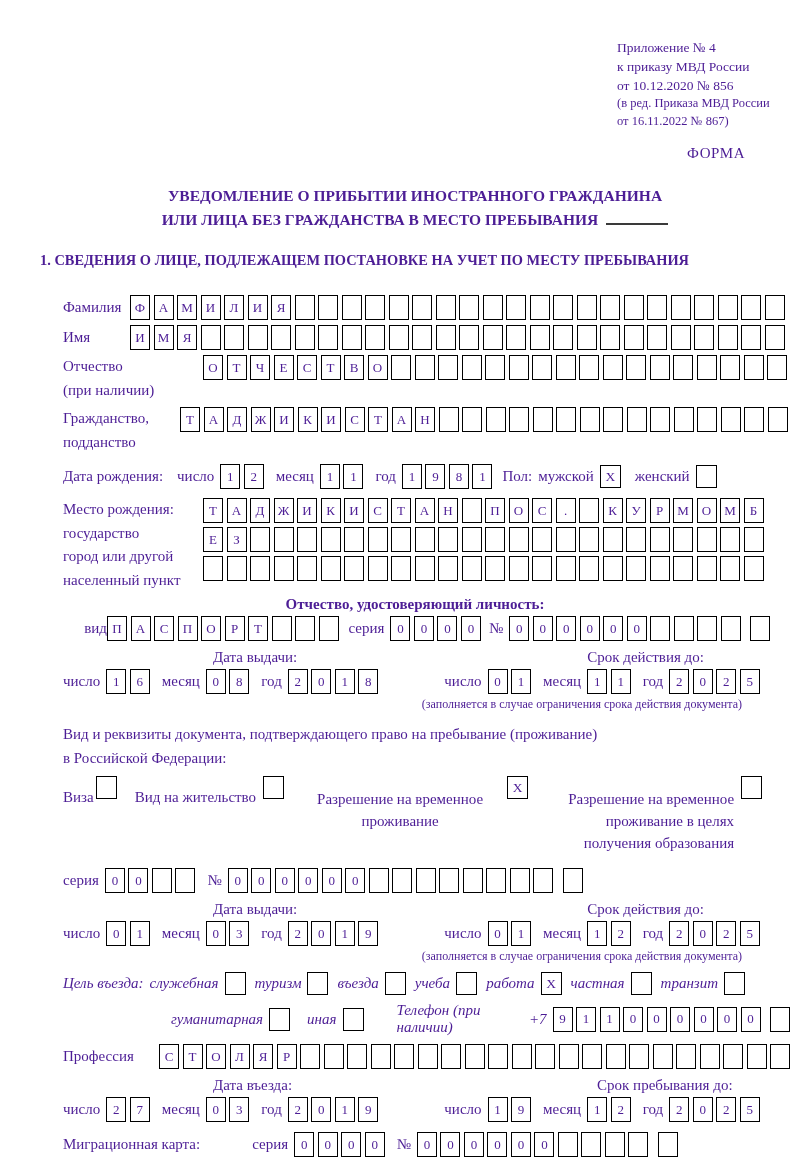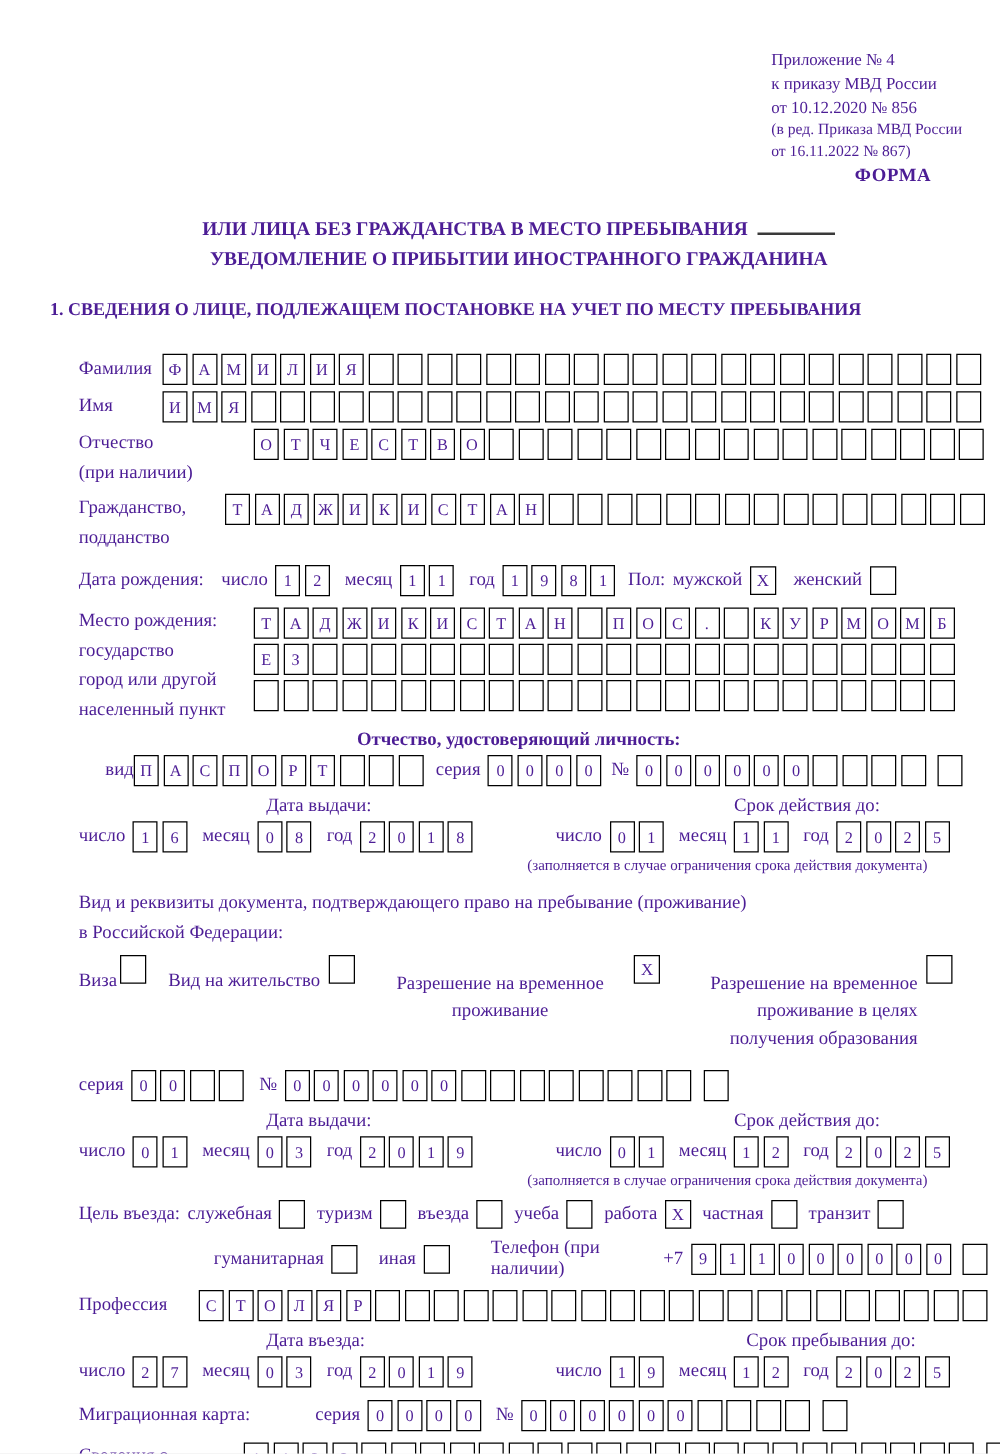--- a/index.html
+++ b/index.html
@@ -10,21 +10,21 @@
     background:#ffffff;color:#4c1d95;
     font-family:"Liberation Serif","DejaVu Serif",serif;
     font-size:15px;
     box-sizing:border-box;
     padding:38px 10px 0 40px;
     overflow:hidden;
   }
   
   .hdr-right{margin-left:577px;font-size:13.5px;line-height:1.42;white-space:nowrap;}
   .hdr-right .small{font-size:12.5px;}
-  .forma{text-align:right;padding-right:45px;font-weight:bold;font-size:15px;margin-top:2px;letter-spacing:.5px;}
+  .forma{text-align:right;padding-right:45px;font-weight:normal;font-size:15px;margin-top:14px;letter-spacing:.5px;}
   
   .title{text-align:center;font-weight:bold;font-size:15.5px;line-height:1.55;margin-top:22px;}
   .blank{display:inline-block;width:62px;border-bottom:2.2px solid #3a3a3a;height:14px;margin-left:8px;}
   .sec-head{font-weight:bold;font-size:14.4px;margin-top:20px;white-space:nowrap;}
   
   .ml{margin-left:23px;}
   .frow{display:flex;align-items:center;margin-top:5px;}
   .frow.top{align-items:flex-start;}
   .flabel{flex:none;}
   .lblcol{flex:none;line-height:23.5px;}
@@ -51,41 +51,41 @@
   .dlbl{margin-right:6px;}
   .mlg{margin-left:12px;}
   .dgap{width:66px;flex:none;}
   .dnote{text-align:right;padding-right:48px;font-size:12px;margin-top:3px;}
   .intro{margin-top:10px;line-height:1.6;}
   .optrow{display:flex;align-items:flex-start;margin-top:6px;}
   .optlbl{margin-right:7px;margin-top:13px;}
   .optc{text-align:center;line-height:1.45;}
   .w205{width:200px;} .w195{width:192px;}
   .purline{display:flex;align-items:center;margin-top:12px;flex-wrap:nowrap;}
-  .purline .plbl{margin-right:6px;}
+  .purline .plbl{margin-right:6px;font-style:italic;}
   .purline .cb{margin-right:9px;}
 </style>
 </head>
 <body>
 
 <div class="page">
 
   <div class="hdr-right">
     <div>Приложение № 4</div>
     <div>к приказу МВД России</div>
     <div>от 10.12.2020 № 856</div>
     <div class="small">(в ред. Приказа МВД России</div>
     <div class="small">от 16.11.2022 № 867)</div>
   </div>
 
   <div class="forma">ФОРМА</div>
 
   <div class="title">
+    <div>УВЕДОМЛЕНИЕ О ПРИБЫТИИ ИНОСТРАННОГО ГРАЖДАНИНА</div>
     <div><span>ИЛИ ЛИЦА БЕЗ ГРАЖДАНСТВА В МЕСТО ПРЕБЫВАНИЯ</span><span class="blank"></span></div>
-    <div>УВЕДОМЛЕНИЕ О ПРИБЫТИИ ИНОСТРАННОГО ГРАЖДАНИНА</div>
   </div>
 
   <div class="sec-head">1. СВЕДЕНИЯ О ЛИЦЕ, ПОДЛЕЖАЩЕМ ПОСТАНОВКЕ НА УЧЕТ ПО МЕСТУ ПРЕБЫВАНИЯ</div>
 
   <div class="frow ml" style="margin-top:26px;">
     <div class="flabel w67">Фамилия</div>
     <div class="cells">
         <span class="cell">Ф</span>
         <span class="cell">А</span>
         <span class="cell">М</span>

